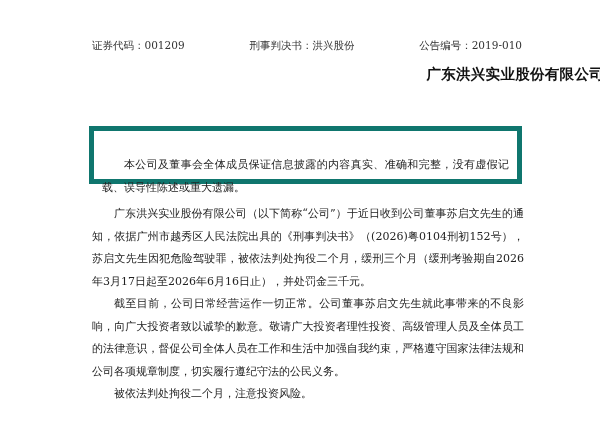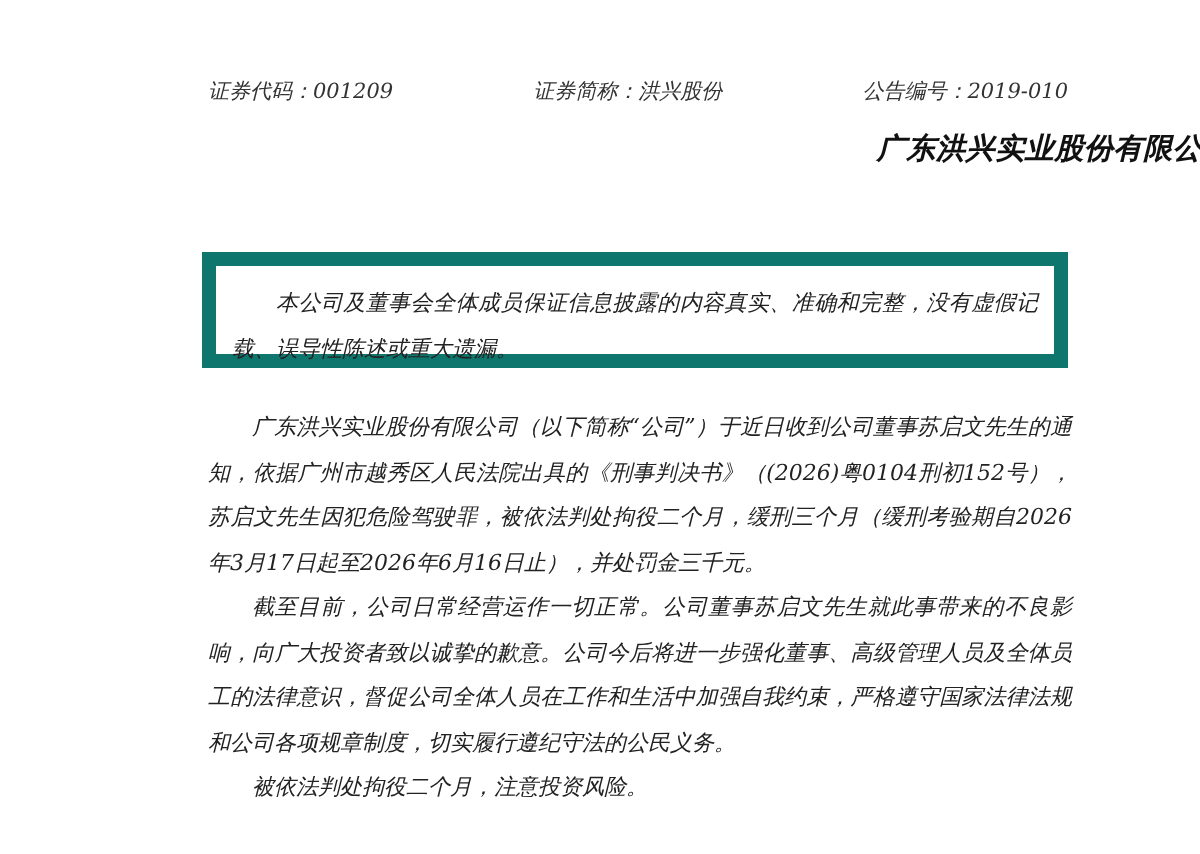--- a/index.html
+++ b/index.html
@@ -10,22 +10,22 @@
     body {
       width: 600px;
       height: 427px;
       overflow: hidden;
       position: relative;
       font-family: "DejaVu Serif", "Liberation Serif", serif;
       color: #1a1a1a;
     }
     .page {
       position: absolute;
-      left: 16px; top: 0;
-      width: 548px; height: 427px; font-style: italic;
+      left: 4px; top: 0;
+      width: 548px; height: 427px;
     }
     .meta-line {
       position: absolute;
       top: 39px;
       left: 88px;
       width: 430px;
       font-size: 10.5px;
       color: #333;
       display: flex;
       justify-content: space-between;
@@ -43,23 +43,23 @@
       letter-spacing: 0.3px;
     }
     .title-company { top: 65px; }
     .title-subject { top: 95px; }
     .notice-box {
       position: absolute;
       left: 85px;
       top: 126px;
       width: 433px;
       height: 58px;
-      border: 7px solid #0f766e;
+      border: 5px solid #0f766e;
       box-sizing: border-box;
-      padding: 7px 8px 0 8px;
+      padding: 22px 8px 0 8px;
       font-size: 11px;
       line-height: 23px;
       color: #222;
       text-align: justify;
     }
     .body-text {
       position: absolute;
       left: 88px;
       top: 203px;
       width: 432px;
@@ -73,29 +73,29 @@
       text-align: justify;
     }
   </style>
 </head>
 <body>
 
 <div class="page">
 
   <div class="meta-line">
     <span class="meta-item">证券代码：001209</span>
-    <span class="meta-item">证券简称：洪兴股份</span>
+    <span class="meta-item">刑事判决书：洪兴股份</span>
     <span class="meta-item">公告编号：2019-010</span>
   </div>
 
   <div class="title title-company">广东洪兴实业股份有限公司</div>
 
   <div class="notice-box">
     <p class="para">本公司及董事会全体成员保证信息披露的内容真实、准确和完整，没有虚假记载、误导性陈述或重大遗漏。</p>
   </div>
 
   <div class="body-text">
     <p class="para">广东洪兴实业股份有限公司（以下简称“公司”）于近日收到公司董事苏启文先生的通知，依据广州市越秀区人民法院出具的《刑事判决书》（(2026)粤0104刑初152号），苏启文先生因犯危险驾驶罪，被依法判处拘役二个月，缓刑三个月（缓刑考验期自2026年3月17日起至2026年6月16日止），并处罚金三千元。</p>
-    <p class="para">截至目前，公司日常经营运作一切正常。公司董事苏启文先生就此事带来的不良影响，向广大投资者致以诚挚的歉意。公司今后将进一步强化董事、高级管理人员及全体员工的法律意识，督促公司全体人员在工作和生活中加强自我约束，严格遵守国家法律法规和公司各项规章制度，切实履行遵纪守法的公民义务。</p>
+    <p class="para">截至目前，公司日常经营运作一切正常。公司董事苏启文先生就此事带来的不良影响，向广大投资者致以诚挚的歉意。敬请广大投资者理性投资、高级管理人员及全体员工的法律意识，督促公司全体人员在工作和生活中加强自我约束，严格遵守国家法律法规和公司各项规章制度，切实履行遵纪守法的公民义务。</p>
     <p class="para">被依法判处拘役二个月，注意投资风险。</p>
   </div>
 
 </div>
 
 </body></html>

